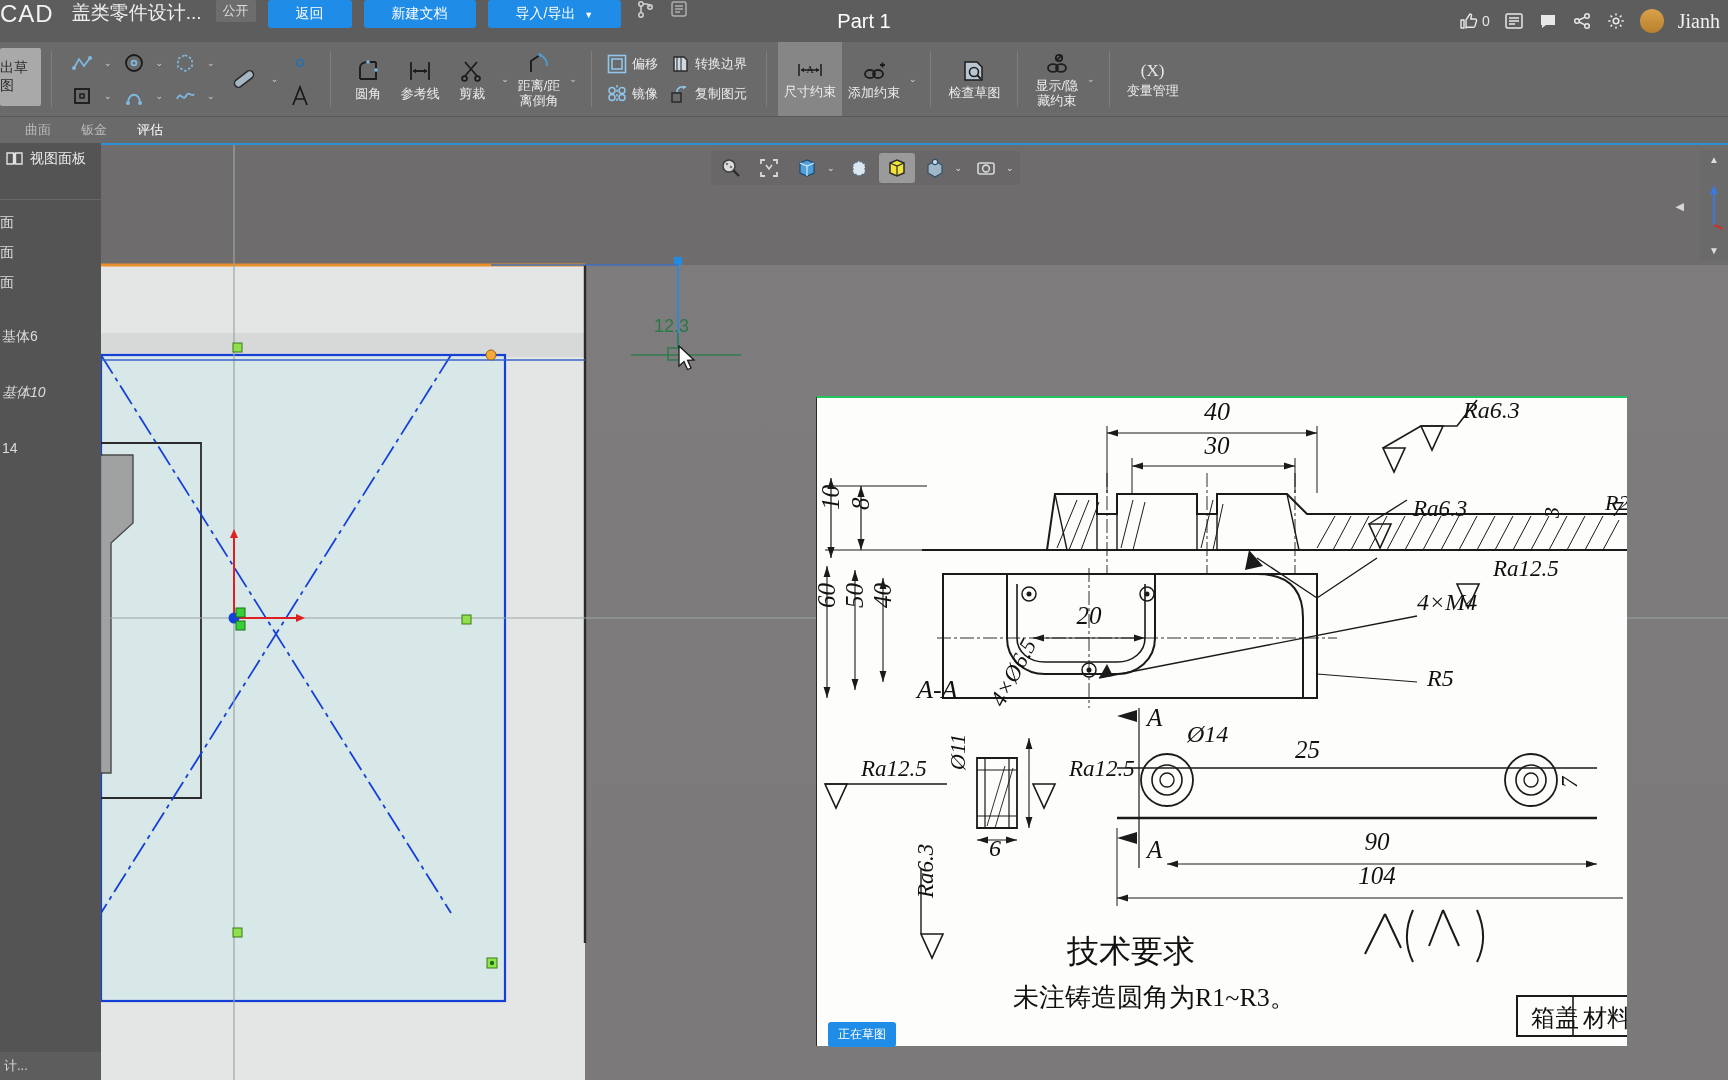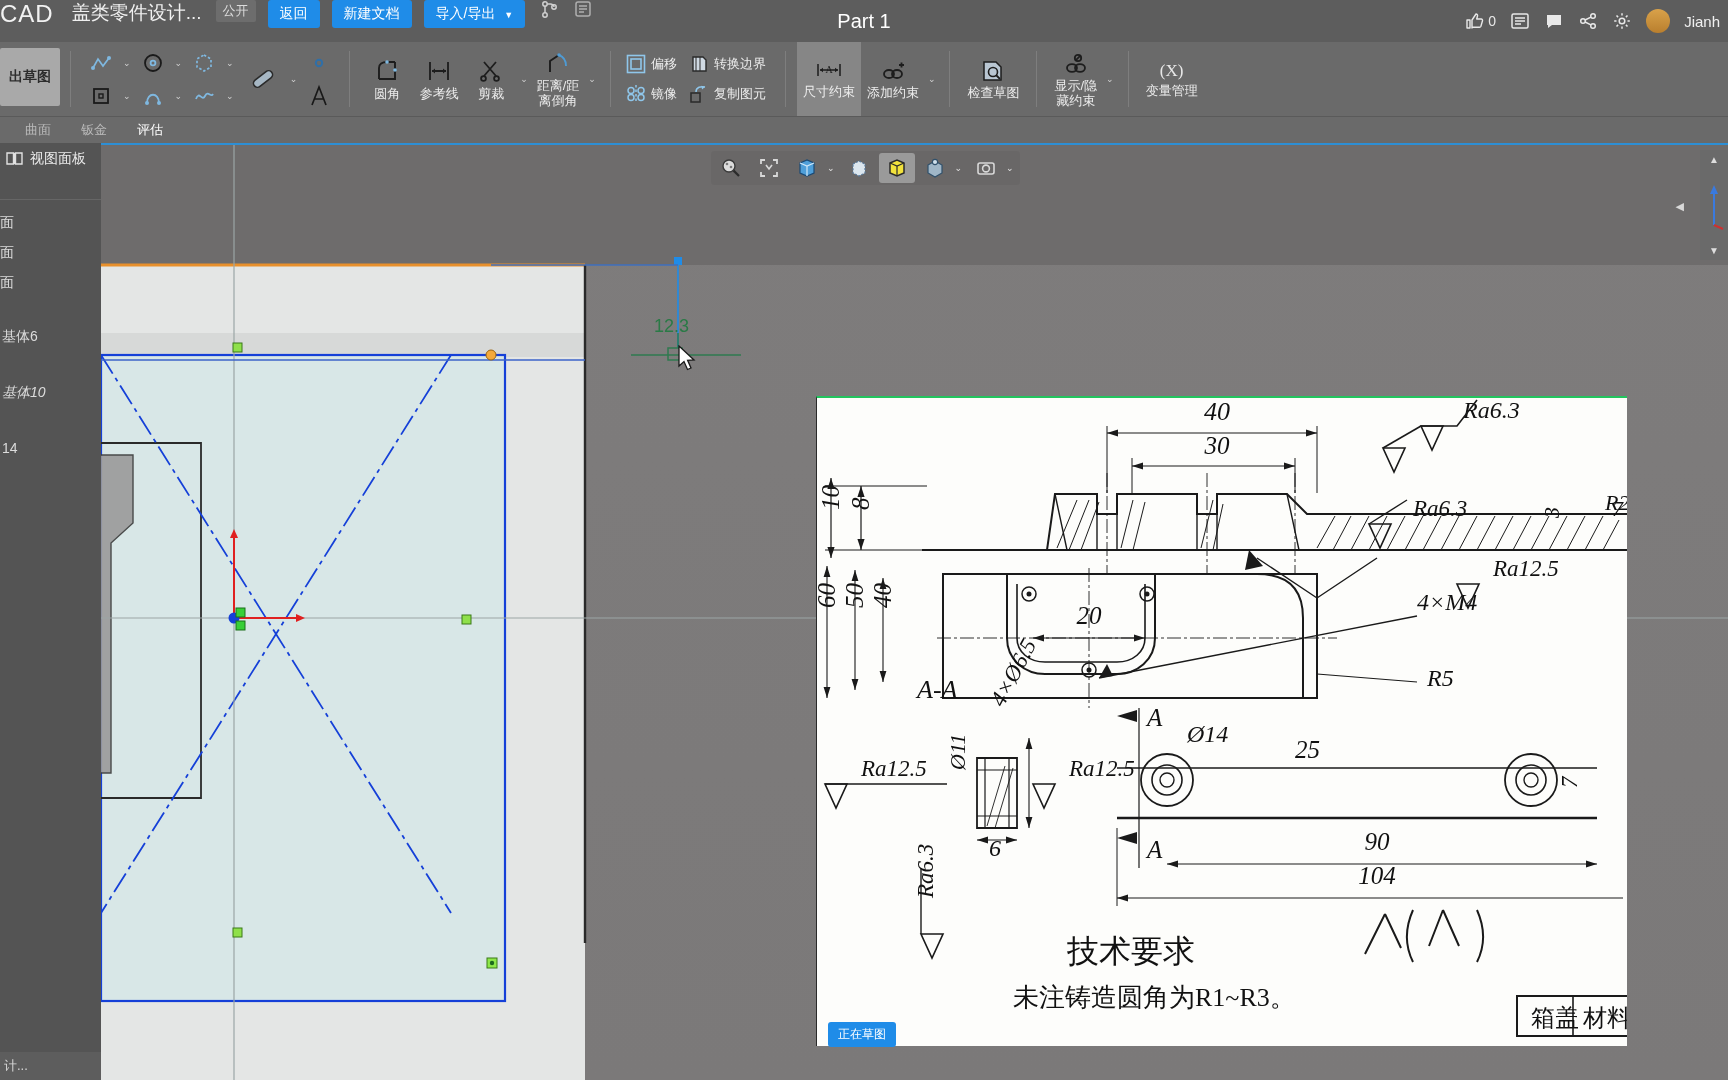--- a/index.html
+++ b/index.html
@@ -12,47 +12,47 @@
   
   .titlebar{
     position:absolute; left:0; top:0; width:1728px; height:42px;
     background:#5d5d5d; display:flex; align-items:flex-start; color:#e9e9e9;
   }
   .logo{ font-size:24px; letter-spacing:1px; color:#f2f2f2; margin-left:-14px; padding-left:14px;}
   .doc-title{ font-size:19px; margin-left:18px; color:#f0f0f0; white-space:nowrap;}
   .pub-badge{ margin-left:14px; font-size:13px; background:#6d6d6d; color:#dcdcdc; padding:2px 7px; border-radius:2px;}
   .btn-blue{
     margin-left:12px; background:#1f8ce8; color:#fff; font-size:14px;
-    padding:5px 12px; border-radius:3px; border:none; cursor:pointer; white-space:nowrap;
+    padding:5px 28px; border-radius:3px; border:none; cursor:pointer; white-space:nowrap;
   }
   .hdr-ico{ margin-left:16px; opacity:.85; display:flex; align-items:center; justify-content:center;}
   .part-title{
     position:absolute; left:0; top:0; width:1728px; height:42px;
     display:flex; align-items:center; justify-content:center;
     font-size:20px; color:#fff; pointer-events:none;
   }
   .hdr-right{
     position:absolute; right:8px; top:0; height:42px;
     display:flex; align-items:center; gap:14px; color:#e8e8e8; font-size:14px;
   }
   .hdr-right .ico{display:flex;align-items:center;gap:3px;cursor:pointer;}
   .avatar{width:24px;height:24px;border-radius:50%;background:#c8913f;display:inline-block;
           background:linear-gradient(#d9a24a,#b97f2e);}
-  .uname{font-size:15px;color:#f0f0f0;}
+  .uname{font-size:20px;color:#f0f0f0;font-family:Liberation Serif, serif;}
 
   
   .ribbon{
     position:absolute; left:0; top:42px; width:1728px; height:75px;
     background:#6a6a6a; border-bottom:1px solid #5a5a5a;
     display:flex; align-items:stretch;
   }
   .exit-sketch{
-    width:60px; margin:6px 6px 10px 0; background:#a9a9a9; border-radius:2px;
+    width:41px; margin:6px 6px 10px 0; background:#a9a9a9; border-radius:2px;
     display:flex; align-items:center; justify-content:center;
-    font-size:14px; color:#2d2d2d; cursor:pointer;font-weight:bold;
+    font-size:14px; color:#2d2d2d; cursor:pointer;
   }
   .rgroup{display:flex; align-items:center; padding:0 7px; height:100%;}
   .rsep{width:1px; background:#7e7e7e; margin:9px 4px;}
   .tool2col{display:flex;flex-direction:column;justify-content:center;gap:6px;height:100%;padding:0 2px;}
   .trow{display:flex;align-items:center;gap:2px;}
   .ticon{width:34px;height:27px;display:flex;align-items:center;justify-content:center;cursor:pointer;border-radius:2px;}
   .caret{font-size:9px;color:#d2d2d2;cursor:pointer;padding:0 3px;}
   .bigtool{
     display:flex;flex-direction:column;align-items:center;justify-content:center;
     min-width:52px;height:100%;padding:4px 6px 2px;cursor:pointer;color:#ececec;font-size:13px;

